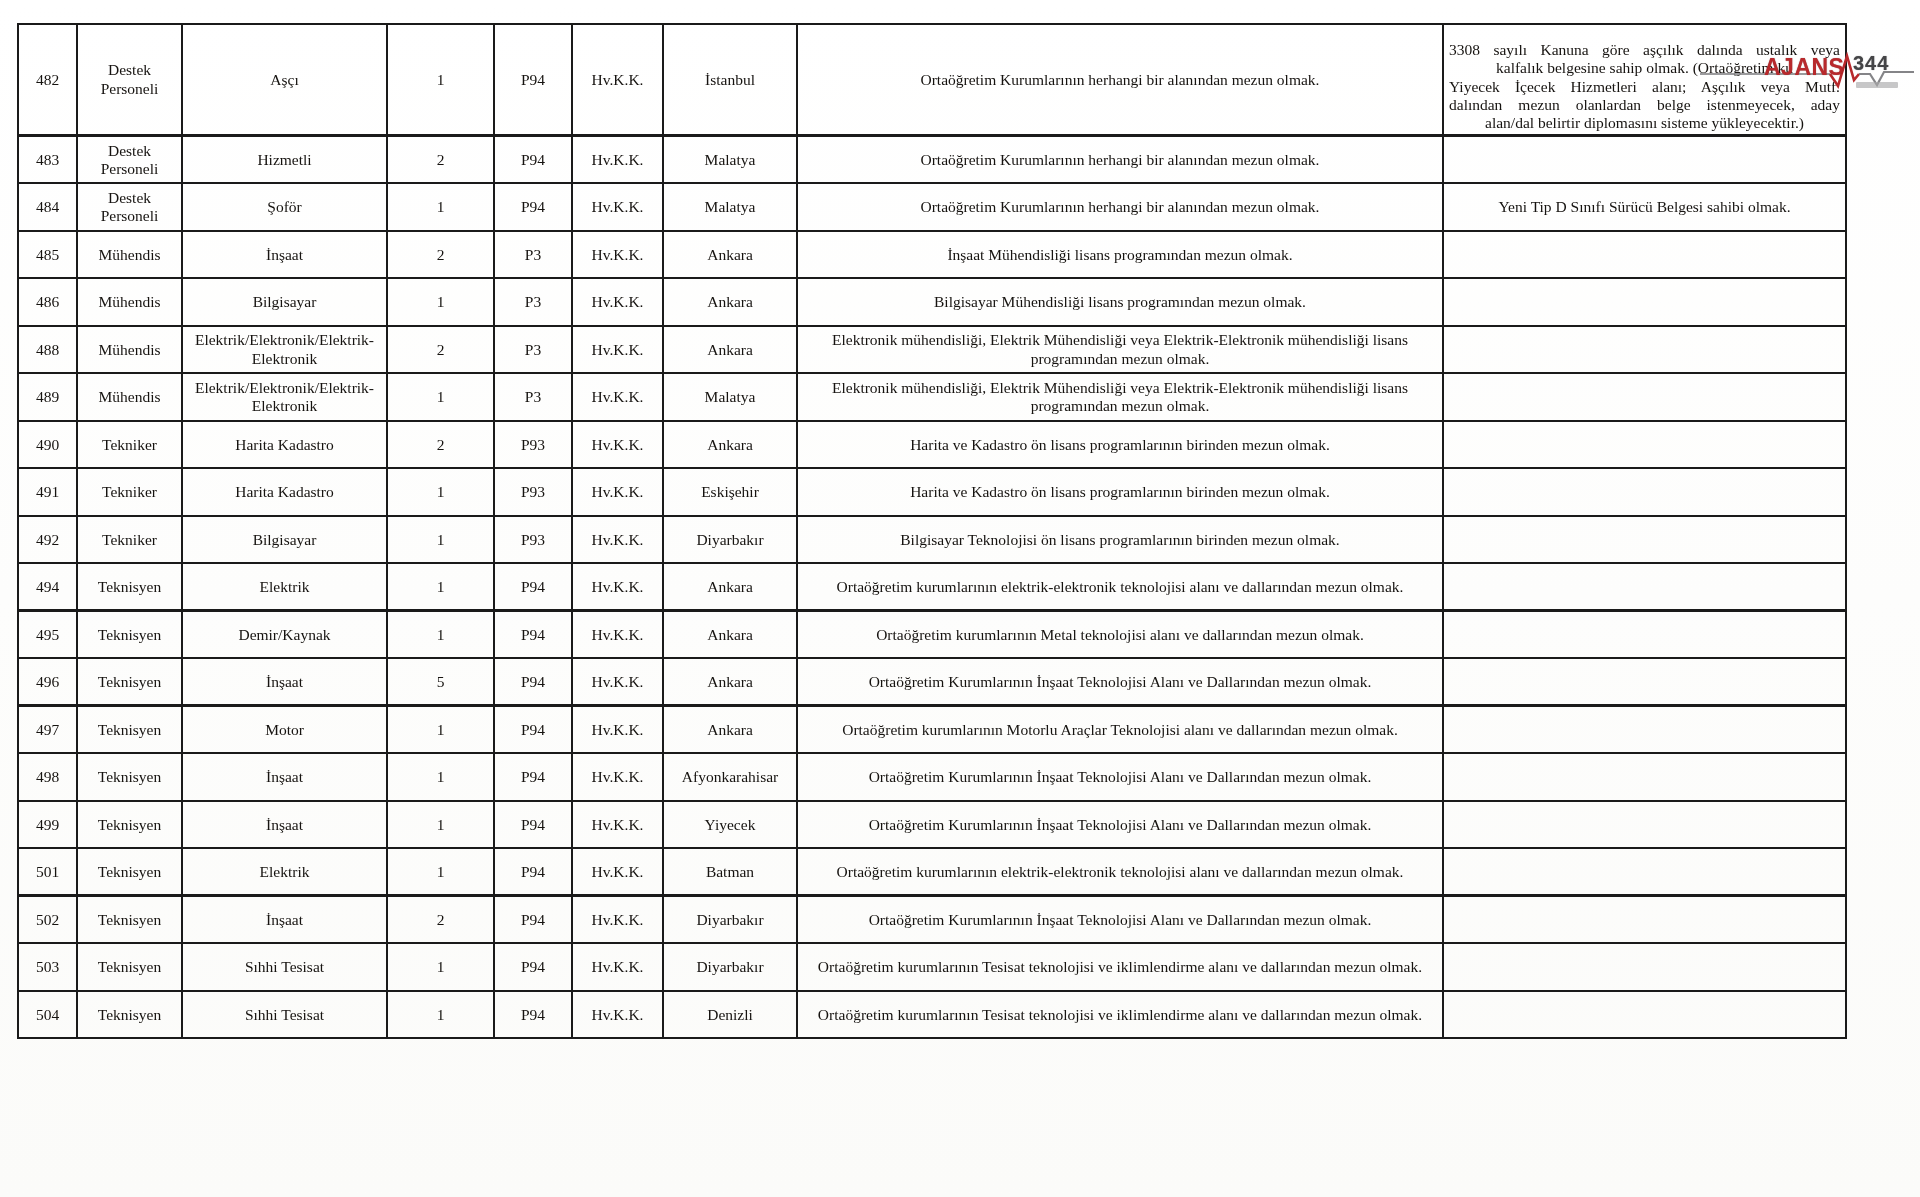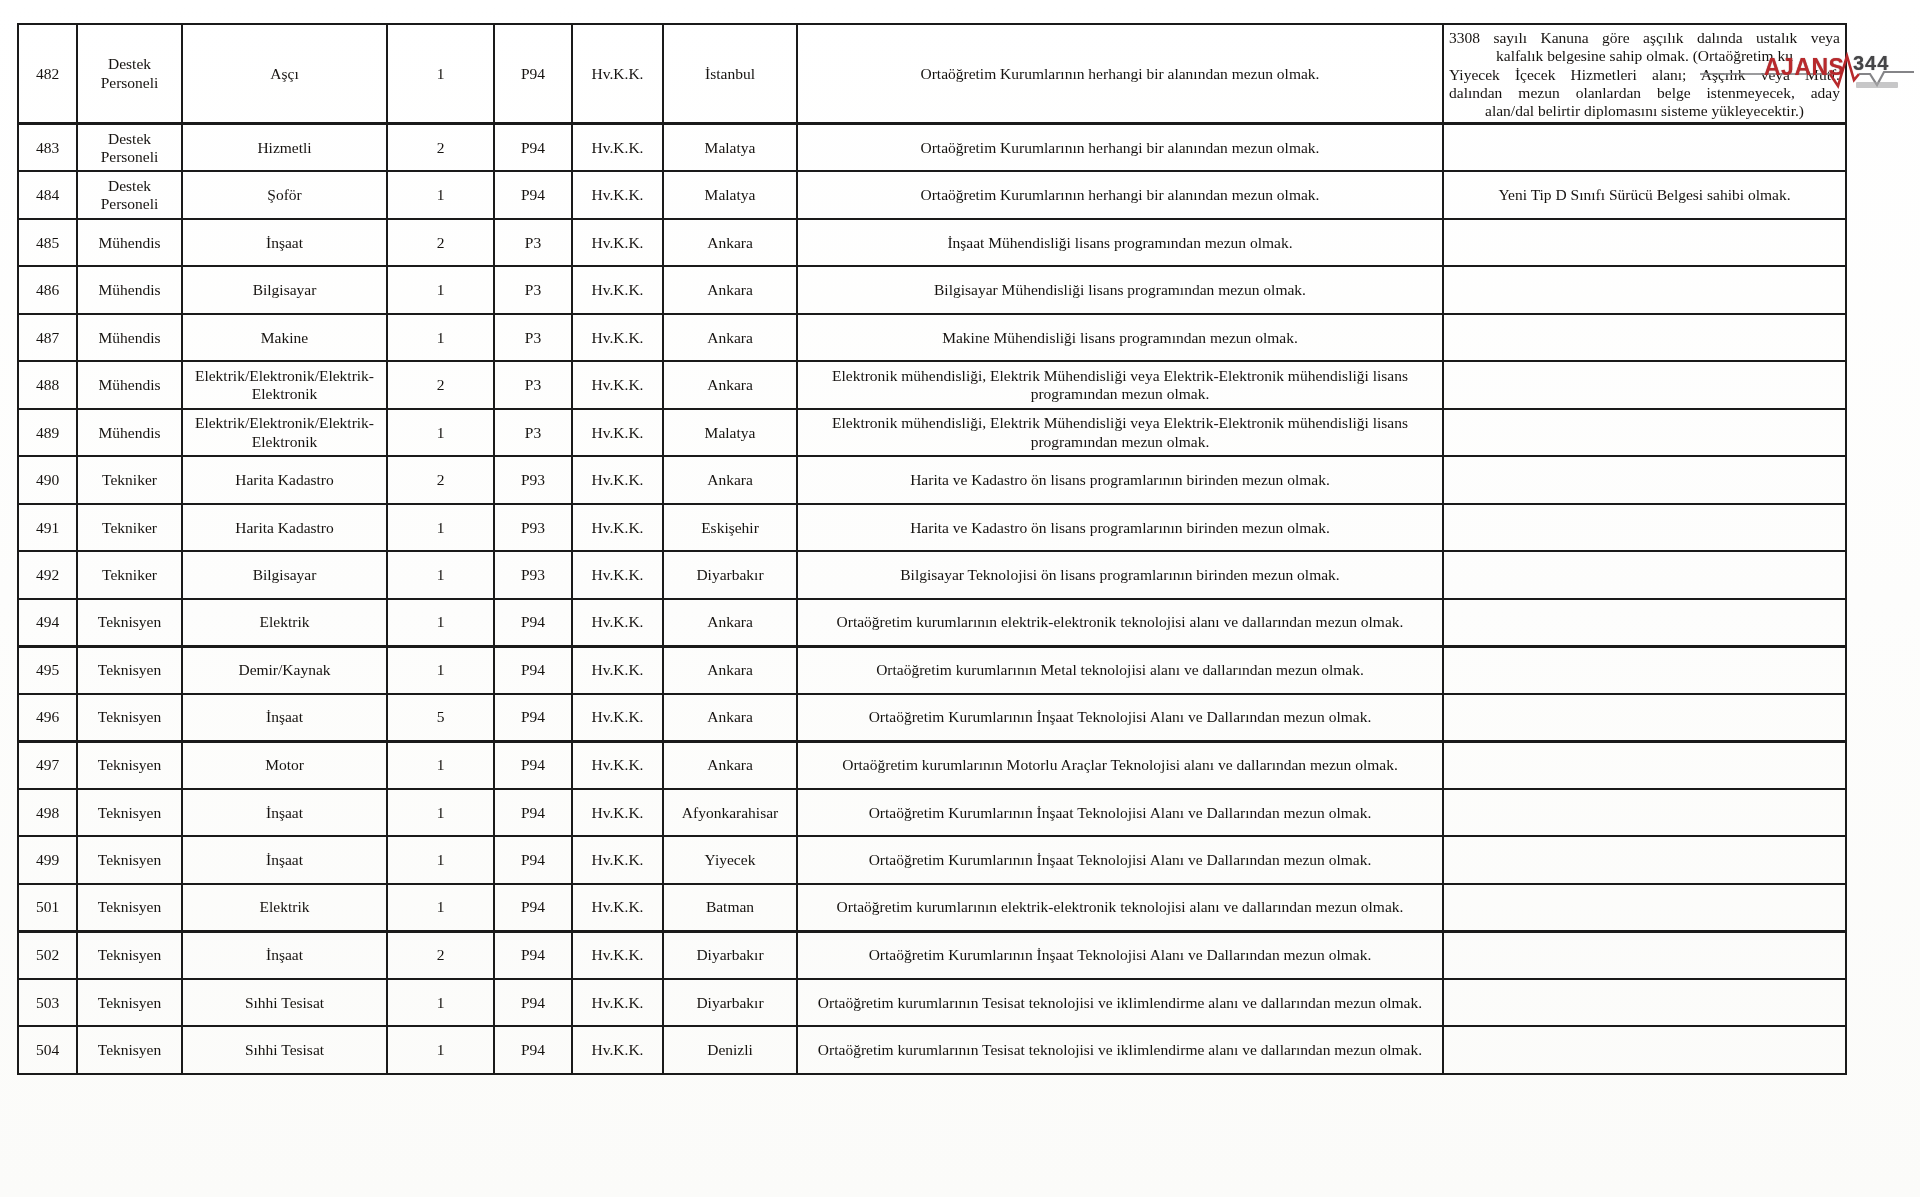--- a/index.html
+++ b/index.html
@@ -34,21 +34,21 @@
     text-align:justify;
     padding:3px 12px;
     font-size:15.2px;
   }
   td.c-note{
     text-align:left;
     padding:3px 9px;
     font-size:15px;
     line-height:18.6px;
   }
-  tr.first-row td.c-note{vertical-align:top;padding-top:4px;}
+  tr.first-row td.c-note{vertical-align:top;padding-top:16px;}
   .note-line{white-space:nowrap;}
   .note-line.just{text-align:justify;text-align-last:justify;white-space:normal;}
   
   tr.heavy td{border-top-width:3px;}
 
   
   .watermark{
     position:absolute;left:1700px;top:52px;width:218px;height:40px;
     pointer-events:none;
   }
@@ -144,31 +144,20 @@
           <td class="c-pos">Mühendis</td>
           <td class="c-branch">Bilgisayar</td>
           <td class="c-quota">1</td>
           <td class="c-score">P3</td>
           <td class="c-force">Hv.K.K.</td>
           <td class="c-city">Ankara</td>
           <td class="c-req">Bilgisayar Mühendisliği lisans programından mezun olmak.</td>
           <td class="c-note"></td>
         </tr>
         <tr class="job-row">
-          <td class="c-num">487</td>
-          <td class="c-pos">Mühendis</td>
-          <td class="c-branch">Makine</td>
-          <td class="c-quota">1</td>
-          <td class="c-score">P3</td>
-          <td class="c-force">Hv.K.K.</td>
-          <td class="c-city">Ankara</td>
-          <td class="c-req">Makine Mühendisliği lisans programından mezun olmak.</td>
-          <td class="c-note"></td>
-        </tr>
-        <tr class="job-row">
           <td class="c-num">488</td>
           <td class="c-pos">Mühendis</td>
           <td class="c-branch">Elektrik/Elektronik/Elektrik-Elektronik</td>
           <td class="c-quota">2</td>
           <td class="c-score">P3</td>
           <td class="c-force">Hv.K.K.</td>
           <td class="c-city">Ankara</td>
           <td class="c-req">Elektronik mühendisliği, Elektrik Mühendisliği veya Elektrik-Elektronik mühendisliği lisans programından mezun olmak.</td>
           <td class="c-note"></td>
         </tr>

